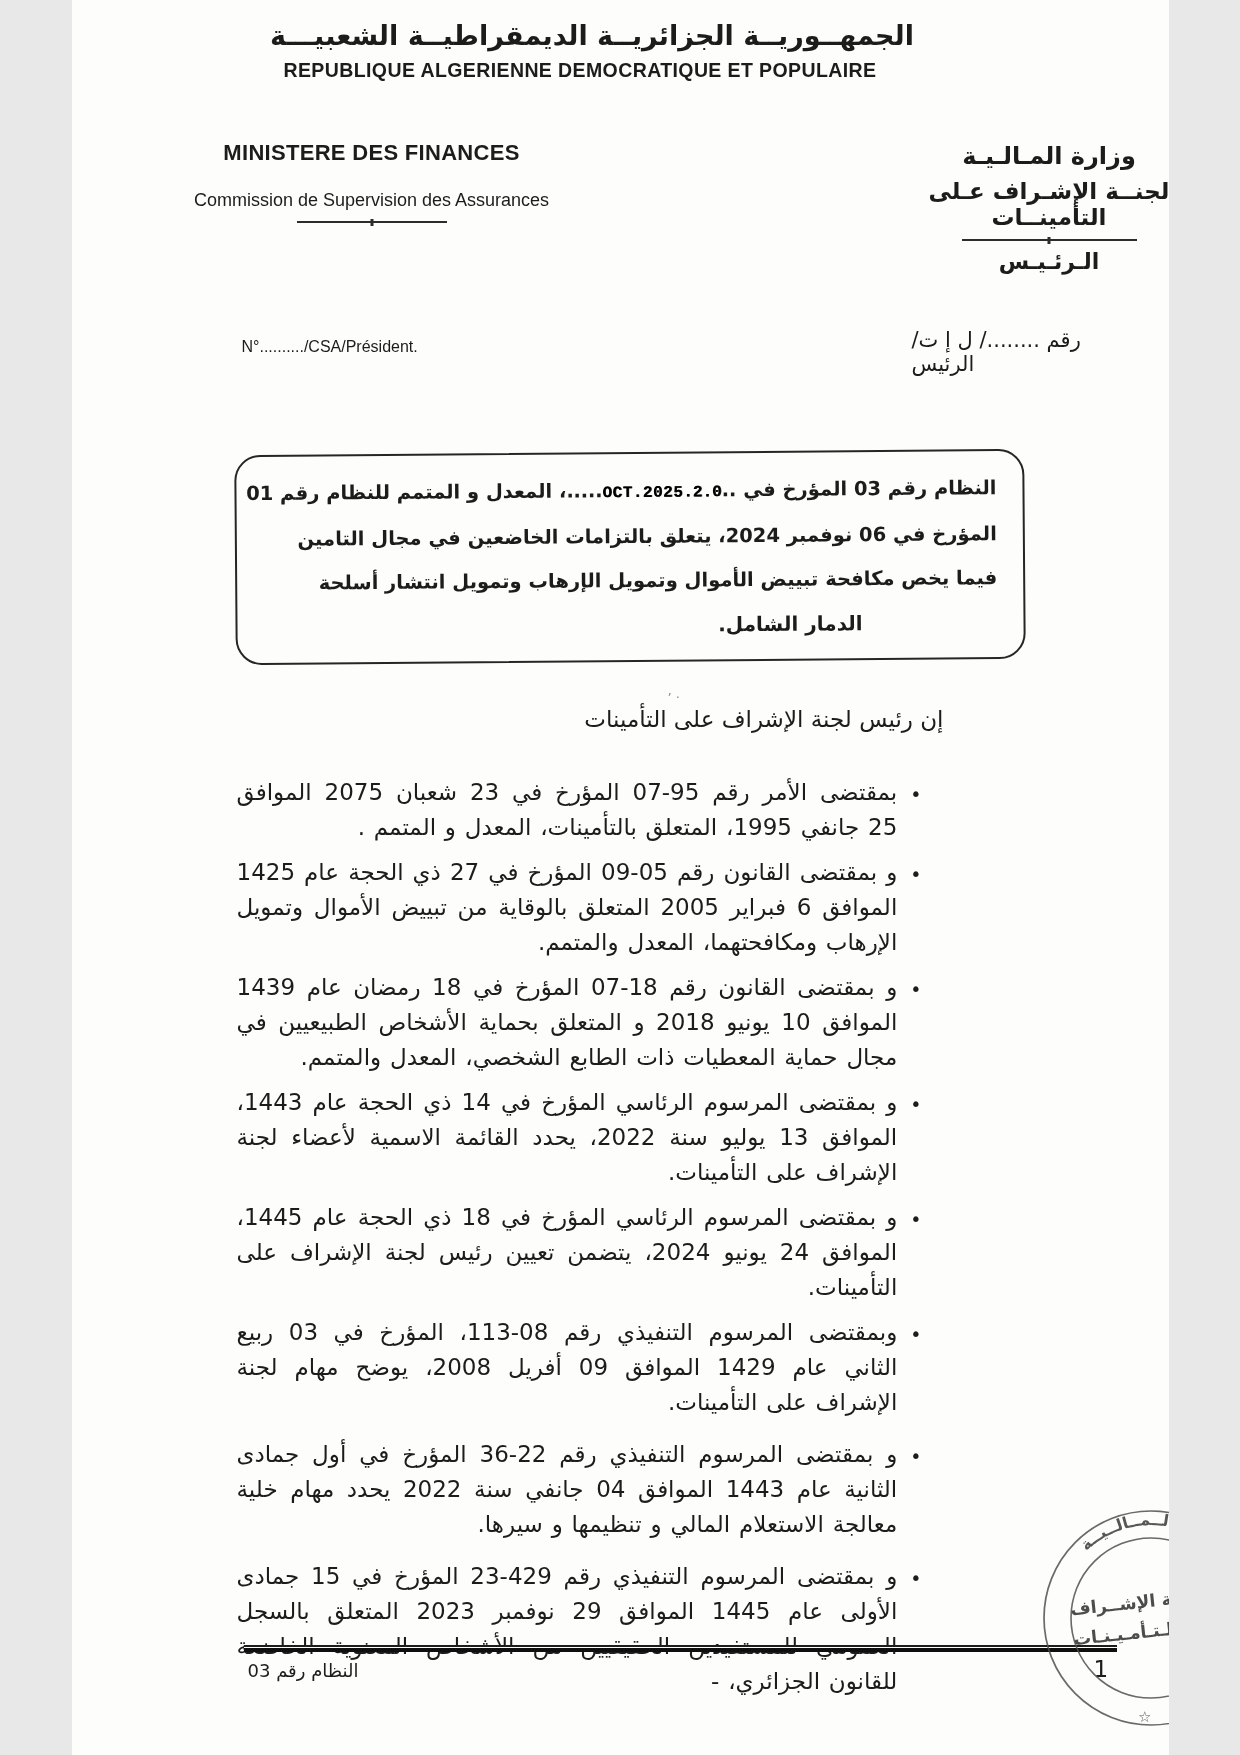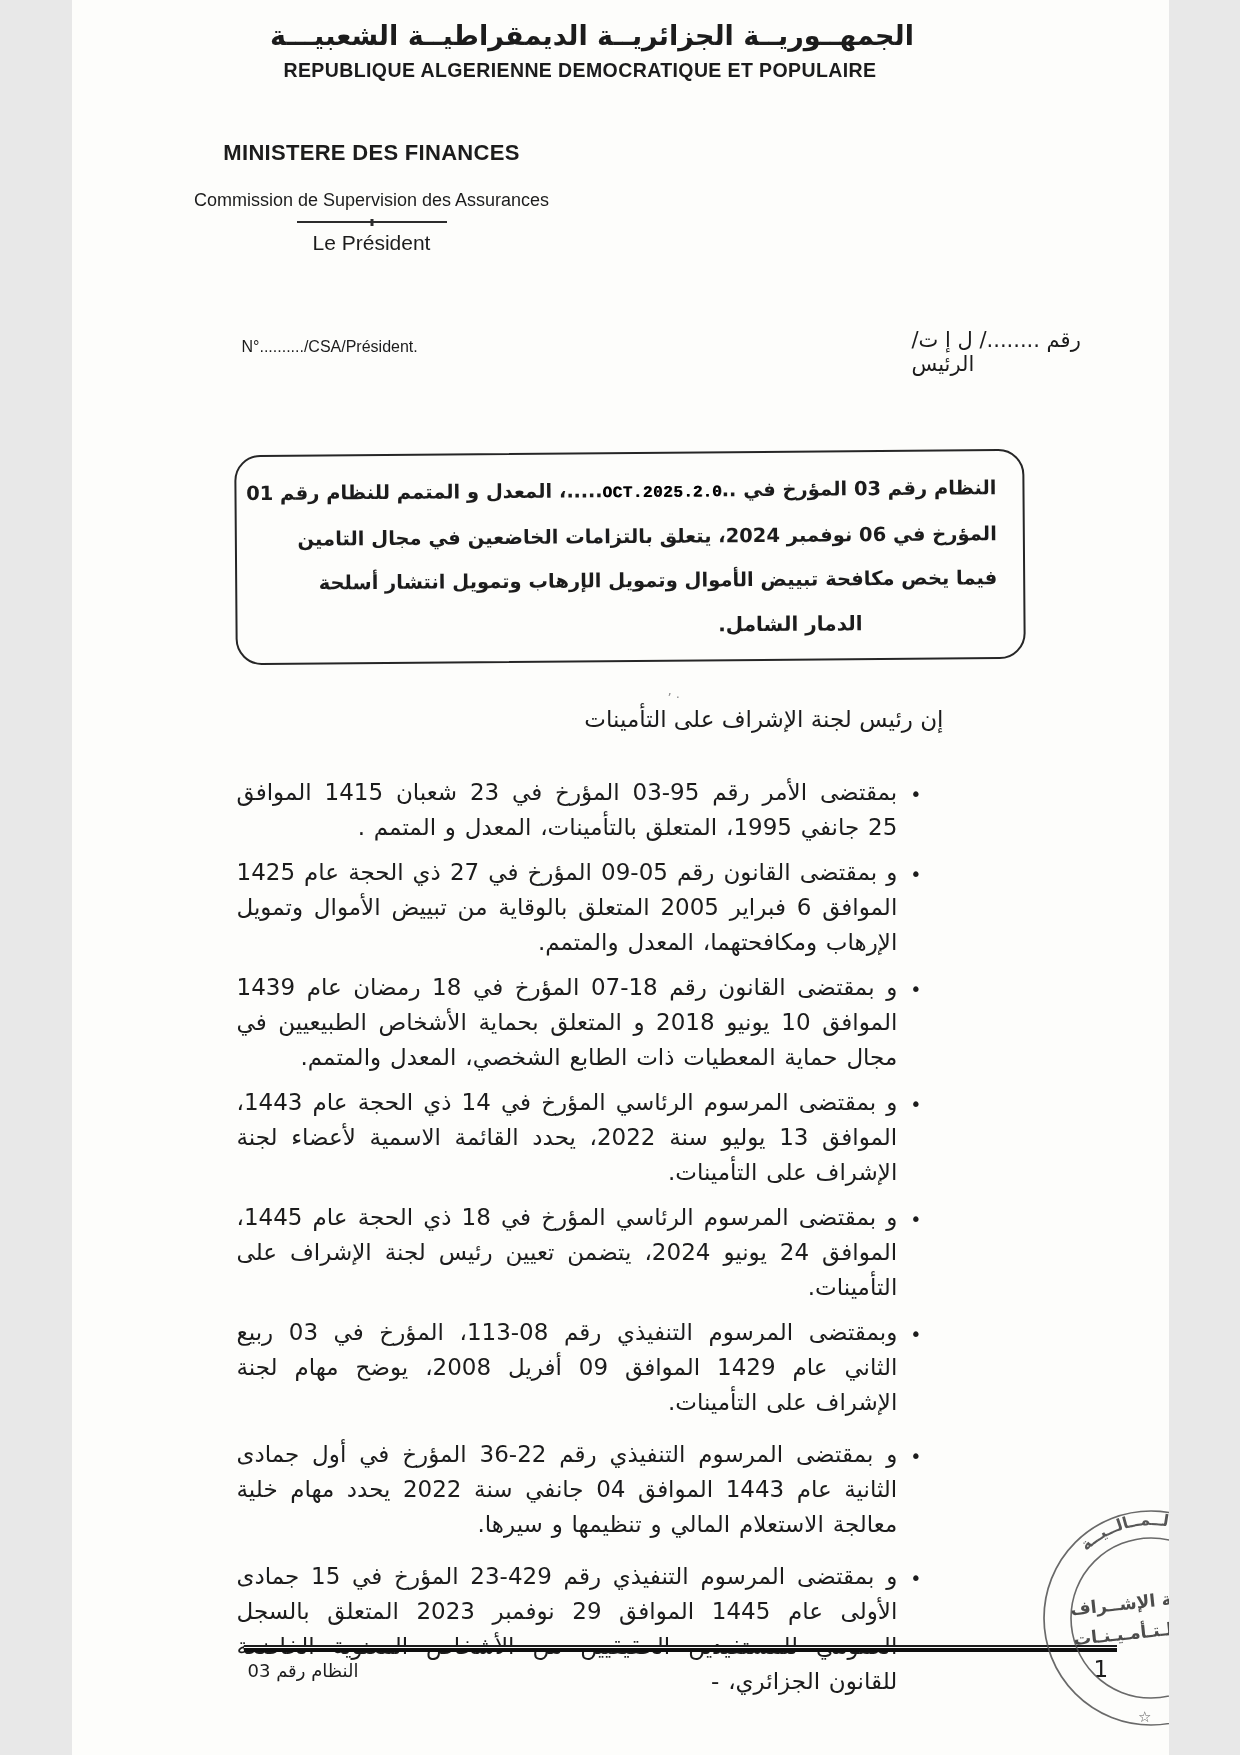--- a/index.html
+++ b/index.html
@@ -67,40 +67,45 @@
 
   <div class="nat">
     <div class="nat-ar">الجمهــوريــة الجزائريــة الديمقراطيــة الشعبيـــة</div>
     <div class="nat-fr">REPUBLIQUE ALGERIENNE DEMOCRATIQUE ET POPULAIRE</div>
   </div>
 
   <div class="lh-left">
     <div class="lh-ministry">MINISTERE DES FINANCES</div>
     <div class="lh-commission">Commission de Supervision des Assurances</div>
     <div class="divider"></div>
-    <div class="lh-president">Le Président</div>
   </div>
 
+  <div class="lh-right">
+    <div class="lh-ministry-ar">وزارة المـالـيـة</div>
+    <div class="lh-commission-ar">لجنــة الإشـراف عـلى التأمينــات</div>
+    <div class="divider"></div>
+    <div class="lh-president-ar">الـرئـيـس</div>
+  </div>
 
   <div class="ref-left">N°........../CSA/Président.</div>
   <div class="ref-right">رقم ......../ ل إ ت/الرئيس</div>
 
   <div class="title-box">
     <div class="tb-line"><span>النظام رقم 03 المؤرخ في ..</span><span class="stamped">2.0.OCT.2025</span><span>.....، المعدل و المتمم للنظام رقم 01</span></div>
     <div class="tb-line">المؤرخ في 06 نوفمبر 2024، يتعلق بالتزامات الخاضعين في مجال التامين</div>
     <div class="tb-line">فيما يخص مكافحة تبييض الأموال وتمويل الإرهاب وتمويل انتشار أسلحة</div>
     <div class="tb-line4">الدمار الشامل.</div>
   </div>
 
   <div class="intro">إن رئيس لجنة الإشراف على التأمينات</div>
 
   <div class="visas">
     <div class="visa">
       <span class="dot">•</span>
-      <div class="txt">بمقتضى الأمر رقم 95-03 المؤرخ في 23 شعبان 1415 الموافق 25 جانفي 1995، المتعلق بالتأمينات، المعدل و المتمم .</div>
+      <div class="txt">بمقتضى الأمر رقم 95-07 المؤرخ في 23 شعبان 2075 الموافق 25 جانفي 1995، المتعلق بالتأمينات، المعدل و المتمم .</div>
     </div>
     <div class="visa">
       <span class="dot">•</span>
       <div class="txt">و بمقتضى القانون رقم 05-09 المؤرخ في 27 ذي الحجة عام 1425 الموافق 6 فبراير 2005 المتعلق بالوقاية من تبييض الأموال وتمويل الإرهاب ومكافحتهما، المعدل والمتمم.</div>
     </div>
     <div class="visa">
       <span class="dot">•</span>
       <div class="txt">و بمقتضى القانون رقم 18-07 المؤرخ في 18 رمضان عام 1439 الموافق 10 يونيو 2018 و المتعلق بحماية الأشخاص الطبيعيين في مجال حماية المعطيات ذات الطابع الشخصي، المعدل والمتمم.</div>
     </div>
     <div class="visa">

